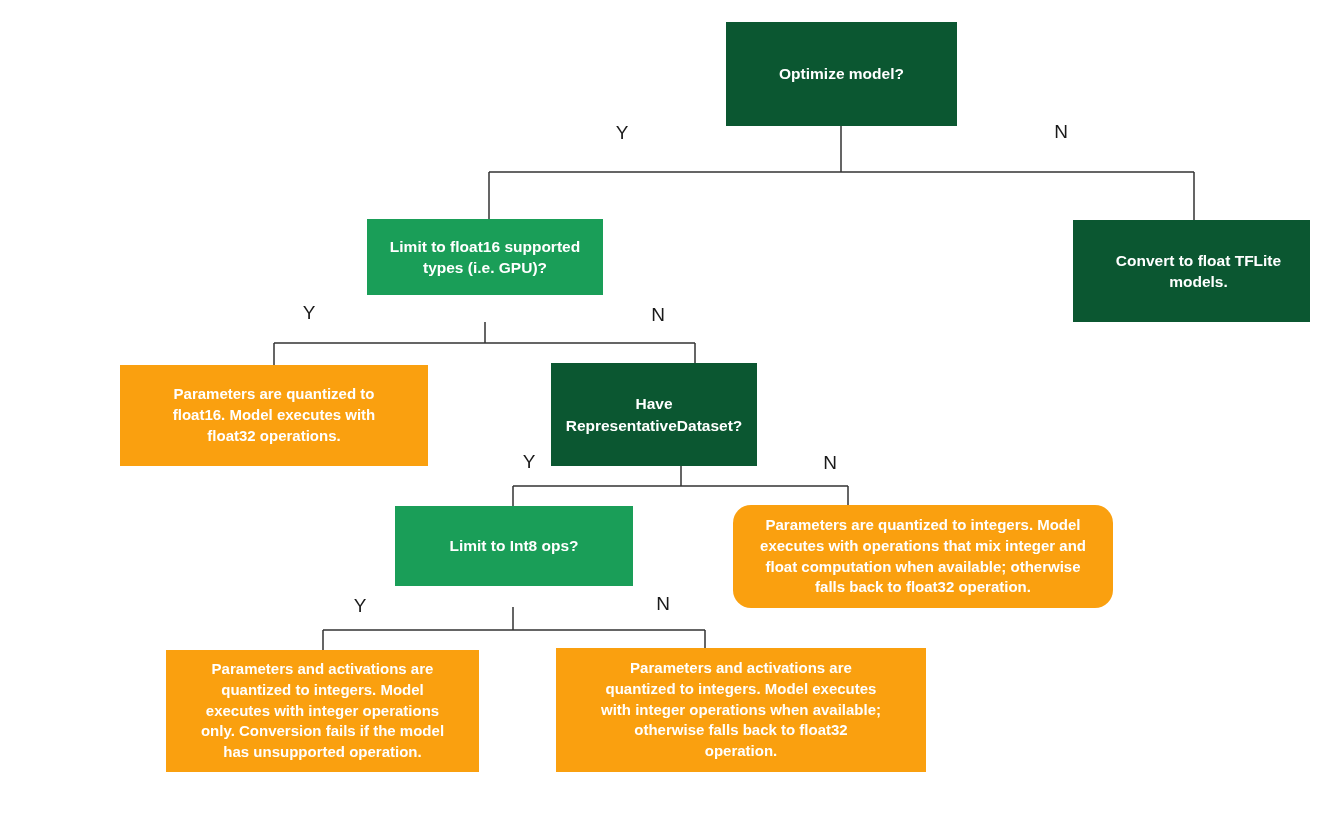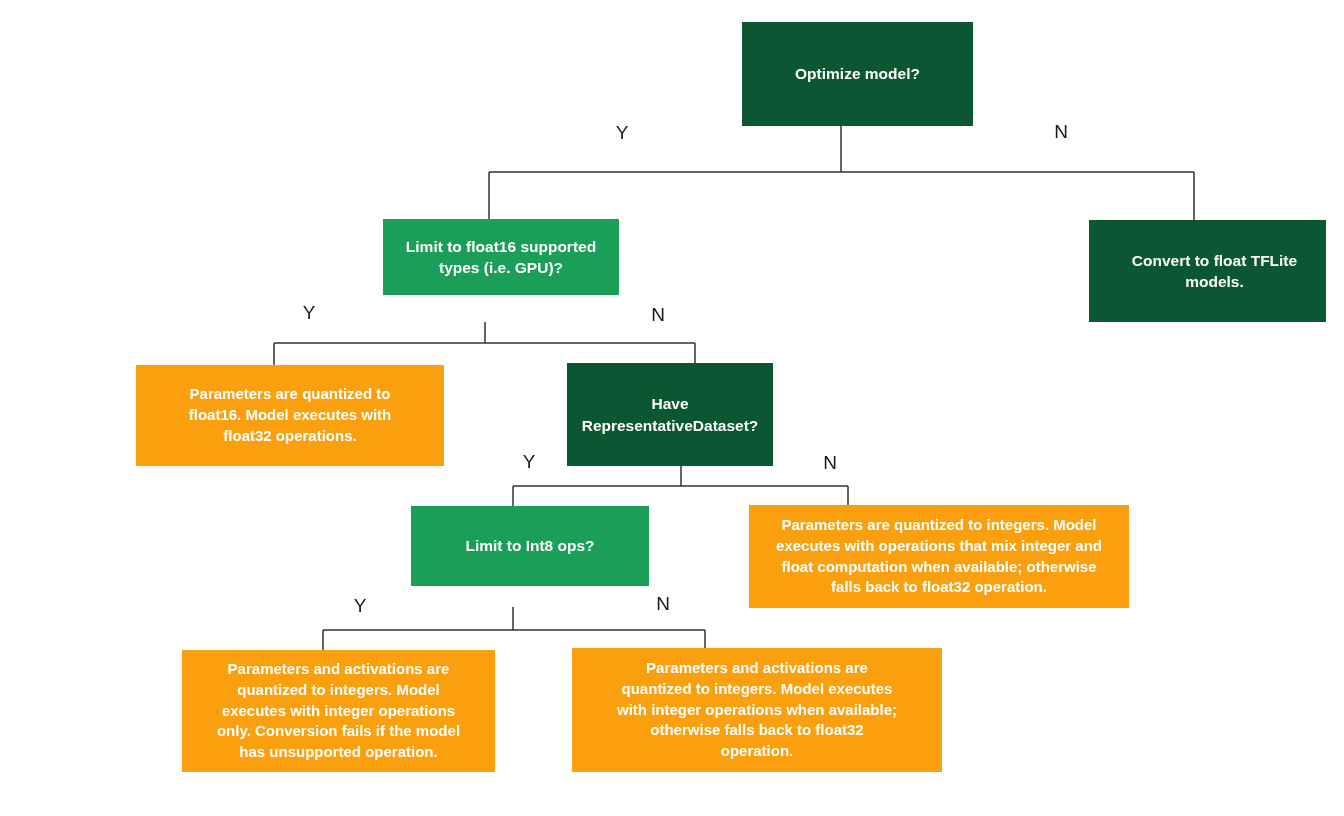--- a/index.html
+++ b/index.html
@@ -36,21 +36,20 @@
   }
   .node {
     position: absolute;
     display: flex;
     align-items: center;
     justify-content: center;
     text-align: center;
     color: var(--box-text);
     font-weight: bold;
     padding: 4px 6px;
-    margin-left: 16px;
   }
   .node .node-label {
     white-space: pre-line;
     line-height: 1.38;
   }
   .node.dark   { background: var(--dark-green); }
   .node.green  { background: var(--green); }
   .node.orange { background: var(--orange); }
   .node.question { font-size: 15.5px; }
   .node.result   { font-size: 15px; }
@@ -96,21 +95,21 @@
 
   <div class="node dark question" style="left:551px; top:363px; width:206px; height:103px;">
     <span class="node-label">Have
 RepresentativeDataset?</span>
   </div>
 
   <div class="node green question" style="left:395px; top:506px; width:238px; height:80px;">
     <span class="node-label">Limit to Int8 ops?</span>
   </div>
 
-  <div class="node orange result" style="left:733px; top:505px; width:380px; height:103px;">
+  <div class="node orange result" style="left:733px; top:505px; width:380px; height:103px;border-radius:18px;">
     <span class="node-label">Parameters are quantized to integers. Model
 executes with operations that mix integer and
 float computation when available; otherwise
 falls back to float32 operation.</span>
   </div>
 
   <div class="node orange result" style="left:166px; top:650px; width:313px; height:122px;">
     <span class="node-label">Parameters and activations are
 quantized to integers. Model
 executes with integer operations

